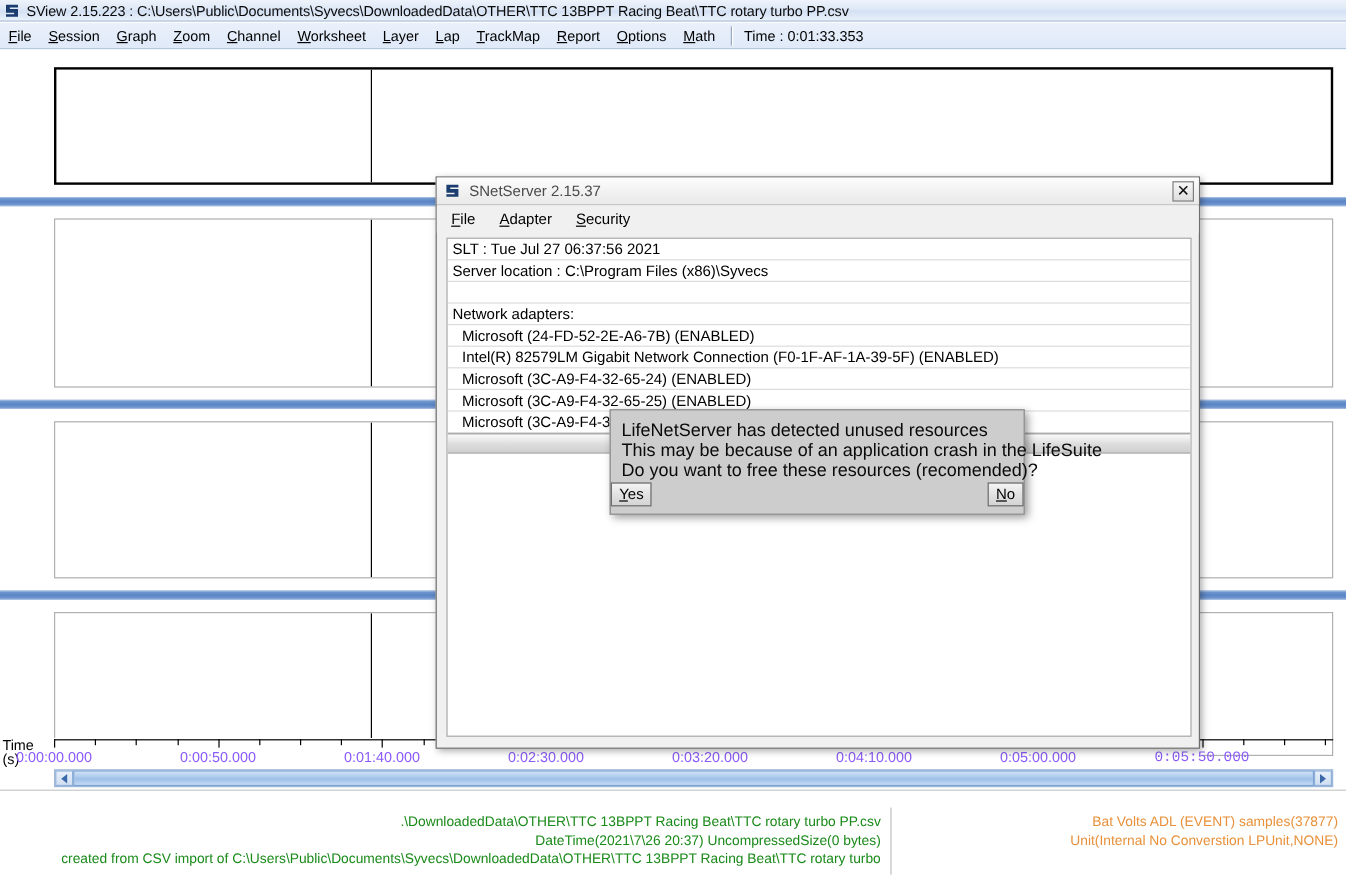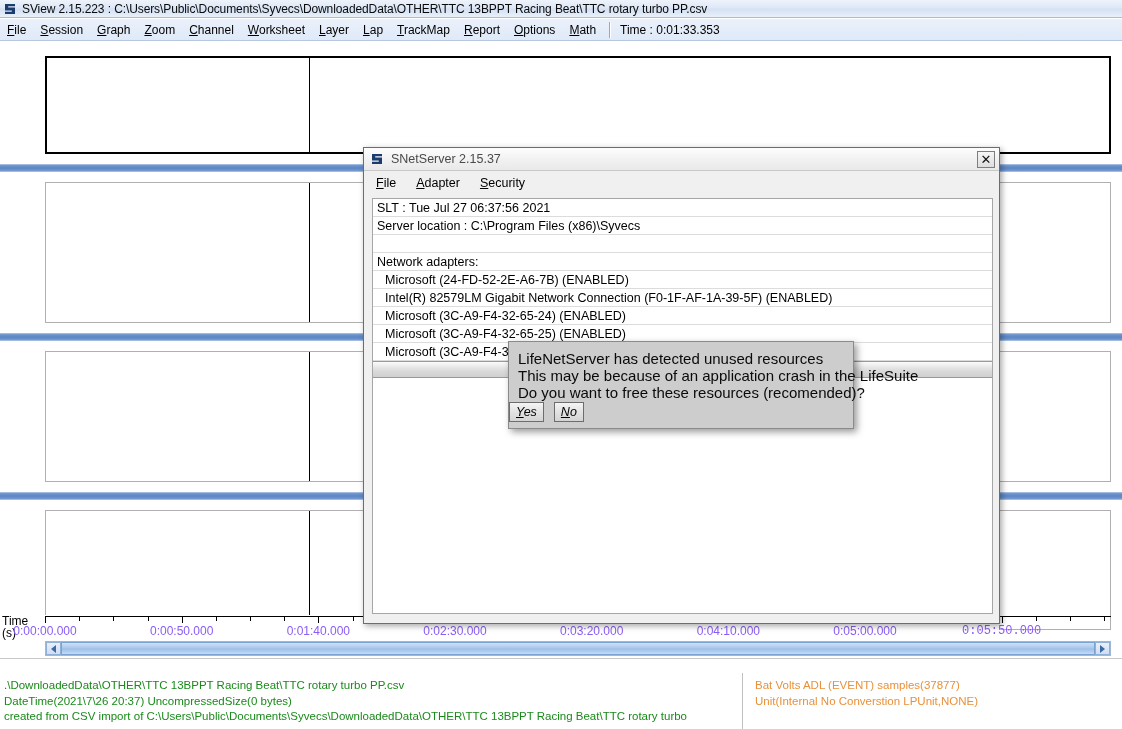--- a/index.html
+++ b/index.html
@@ -211,21 +211,21 @@
   }
   #status-right {
     position: absolute;
     left: 755px; top: 19px;
     width: 360px;
     font-size: 11.5px;
     line-height: 15.5px;
     color: #e8913a;
     white-space: nowrap;
   }
-  .log-line { display: block; }
+  .log-line { display: block; text-align: right; }
 
   
   #snetserver {
     position: absolute;
     left: 363px; top: 147px;
     width: 637px; height: 477px;
     background: #f0f0f0;
     border: 1px solid #6d6d6d;
     box-sizing: border-box;
     box-shadow: 2px 2px 6px rgba(0,0,0,0.35);
@@ -327,23 +327,22 @@
     font-size: 15px;
     line-height: 17px;
     color: #0a0a0a;
     white-space: nowrap;
   }
   #msg-buttons {
     position: absolute;
     left: 0; right: 0;
     top: 60px;
     display: flex;
-    justify-content: flex-start;
+    justify-content: space-between;
     gap: 10px;
-    font-style: italic;
   }
   .msg-btn {
     min-width: 26px;
     height: 20px;
     padding: 0 6px;
     background: linear-gradient(to bottom, #f4f4f4 0%, #e2e2e2 50%, #d4d4d4 100%);
     border: 1px solid #6d6d6d;
     box-sizing: border-box;
     font-size: 12.5px;
     line-height: 18px;

